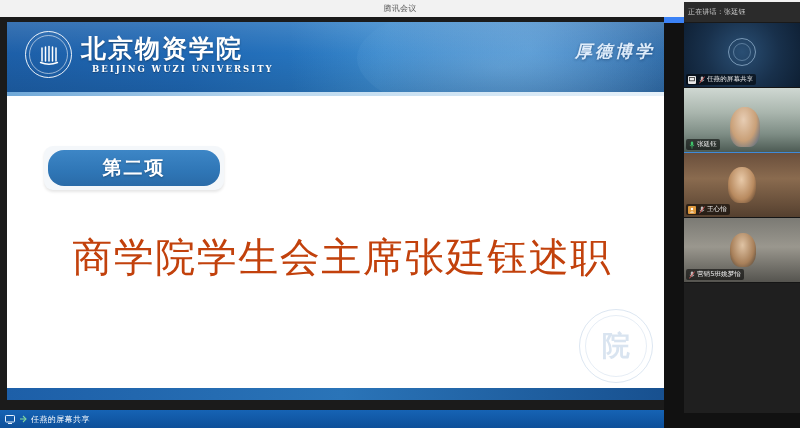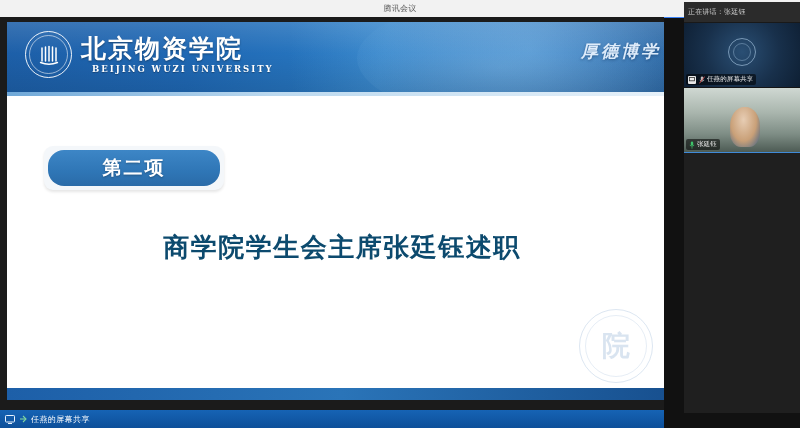--- a/index.html
+++ b/index.html
@@ -21,21 +21,21 @@
     overflow: hidden;
   }
 
   
   .titlebar {
     position: absolute;
     left: 0; top: 0;
     width: 800px;
     height: 17px;
     background: #f2f2f2;
-    border-bottom: 1px solid #3b82f6;
+    border-bottom: 6px solid #3b82f6;
     display: flex;
     align-items: center;
     justify-content: center;
   }
   .titlebar-title {
     font-size: 8px;
     color: #5a5a5a;
     letter-spacing: 0.3px;
   }
   .window-controls {
@@ -153,21 +153,21 @@
     font-size: 8.5px;
     font-weight: bold;
     color: #ffffff;
     letter-spacing: 2.0px;
     margin-top: 2px;
     text-shadow: 0 1px 1px rgba(0,0,0,0.3);
     margin-left: 11px;
   }
   .banner-motto {
     position: absolute;
-    right: 16px;
+    right: 22px;
     top: 18px;
     display: flex;
     gap: 42px;
     color: #eaf4ff;
     font-family: "DejaVu Serif", "Liberation Serif", serif;
     font-size: 17px;
     font-style: italic;
     font-weight: bold;
     letter-spacing: 3px;
     text-shadow: 0 1px 3px rgba(10,40,80,0.5);
@@ -214,23 +214,23 @@
     text-shadow: 0 1px 2px rgba(0,0,0,0.28);
   }
 
   
   .slide-heading {
     position: absolute;
     left: 0;
     top: 208px;
     width: 670px;
     text-align: center;
-    font-size: 26px;
-    font-weight: bold;
-    color: #0c4a6e;
+    font-size: 40px;
+    font-weight: normal;
+    color: #c2410c;
     letter-spacing: 1.5px;
   }
 
   
   .slide-watermark {
     position: absolute;
     left: 572px;
     top: 287px;
     width: 72px;
     height: 72px;
@@ -565,18 +565,50 @@
               <rect x="1.8" y="0.6" width="2.4" height="4" rx="1.2" fill="#3ec46a"></rect>
               <path d="M0.8 4.2 Q3 6.6 5.2 4.2" fill="none" stroke="#3ec46a" stroke-width="0.8"></path>
               <line x1="3" y1="6.2" x2="3" y2="7.6" stroke="#3ec46a" stroke-width="0.8"></line>
             </svg>
           </span>
           <span class="name">张廷钰</span>
         </div>
       </div>
 
 
-
+      <div class="tile">
+        <div class="tile-media v-person3"></div>
+        <div class="tile-label">
+          <span class="badge-icon" style="background:#e09a3e;">
+            <svg width="6" height="6" viewBox="0 0 6 6">
+                <circle cx="3" cy="2" r="1.2" fill="#fff"></circle>
+                <path d="M0.8 5.6 Q3 3.2 5.2 5.6" fill="#fff"></path>
+              </svg>
+          </span>
+          <span class="mic-icon">
+            <svg width="6" height="8" viewBox="0 0 6 8">
+              <rect x="1.8" y="0.6" width="2.4" height="4" rx="1.2" fill="#bdbdbd"></rect>
+              <path d="M0.8 4.2 Q3 6.6 5.2 4.2" fill="none" stroke="#bdbdbd" stroke-width="0.8"></path>
+              <line x1="0.4" y1="7.4" x2="5.6" y2="0.6" stroke="#e05a5a" stroke-width="0.9"></line>
+            </svg>
+          </span>
+          <span class="name">王心怡</span>
+        </div>
+      </div>
+
+      <div class="tile">
+        <div class="tile-media v-person4"></div>
+        <div class="tile-label">
+          <span class="mic-icon">
+            <svg width="6" height="8" viewBox="0 0 6 8">
+              <rect x="1.8" y="0.6" width="2.4" height="4" rx="1.2" fill="#bdbdbd"></rect>
+              <path d="M0.8 4.2 Q3 6.6 5.2 4.2" fill="none" stroke="#bdbdbd" stroke-width="0.8"></path>
+              <line x1="0.4" y1="7.4" x2="5.6" y2="0.6" stroke="#e05a5a" stroke-width="0.9"></line>
+            </svg>
+          </span>
+          <span class="name">营销5班姚梦怡</span>
+        </div>
+      </div>
 
     </div>
   </div>
 
 </div>
 
 </body></html>

